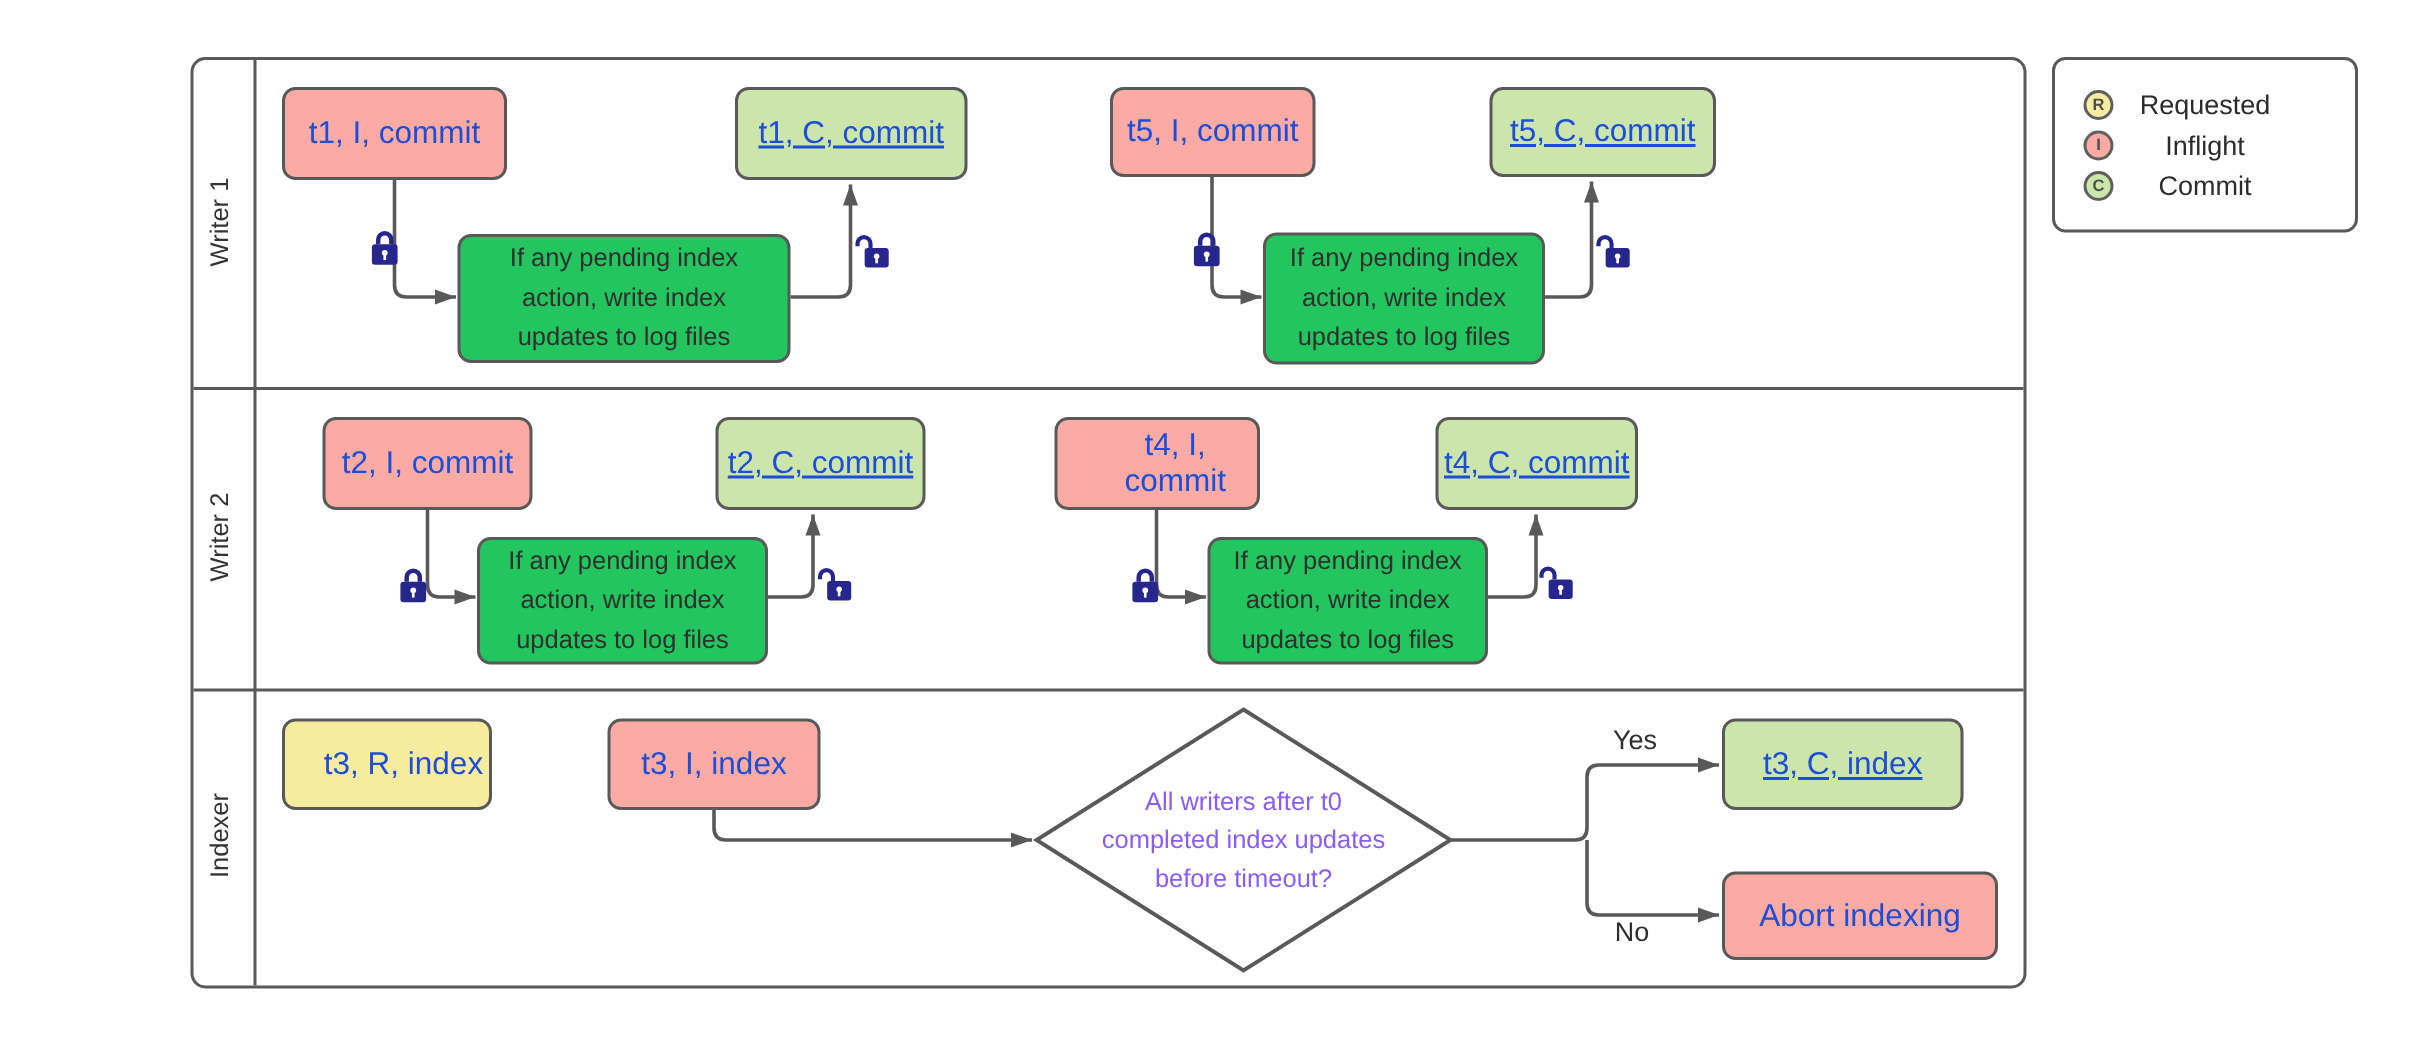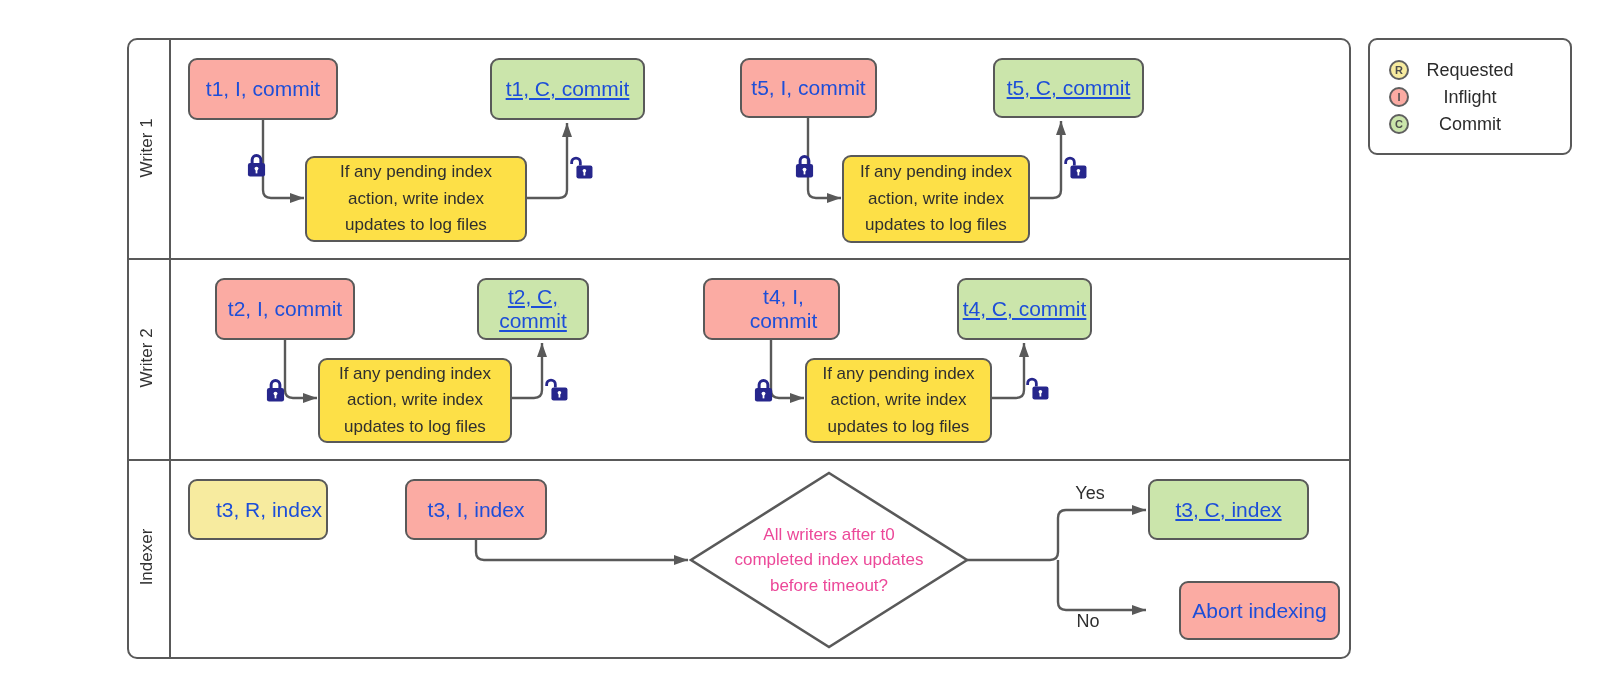--- a/index.html
+++ b/index.html
@@ -19,28 +19,28 @@
               transform:rotate(-90deg);}
 
   
   .node{position:absolute;display:flex;align-items:center;justify-content:center;
         border:2.5px solid var(--node_border,#595959);border-radius:9px;
         font-size:21px;color:#1d4ed8;text-align:center;box-sizing:border-box;}
   .pink{background:var(--inflight_fill,#fbaba3);}
   .green{background:var(--commit_fill,#cbe5ab);text-decoration:underline;}
   .yellow{background:var(--requested_fill,#f7eb9f);}
   .note{position:absolute;display:flex;align-items:center;justify-content:center;
-        background:#fde047;border:2.2px solid var(--node_border,#595959);border-radius:9px;
+        background:#22c55e;border:2.2px solid var(--node_border,#595959);border-radius:9px;
         font-size:17px;line-height:1.55;color:#2f2f2f;text-align:center;
         white-space:pre-line;box-sizing:border-box;}
 
   
   .diamond-label{position:absolute;left:704px;top:515px;width:250px;height:90px;
         display:flex;align-items:center;justify-content:center;text-align:center;
-        font-size:17px;line-height:1.5;color:#ec4899;white-space:pre-line;}
+        font-size:17px;line-height:1.5;color:#8b5cf6;white-space:pre-line;}
   .edge-label{position:absolute;font-size:18px;color:#2f2f2f;text-align:center;width:56px;}
 
   
   svg.wires{position:absolute;left:0;top:0;width:1609px;height:700px;pointer-events:none;}
   .wire{fill:none;stroke:var(--line,#595959);stroke-width:2.4;}
   .diamond{fill:#ffffff;stroke:var(--line,#595959);stroke-width:2.6;}
 
   
   .lock{position:absolute;}
 
@@ -98,36 +98,36 @@
   <div class="node pink" style="left:740px;top:58px;width:137px;height:60px;">t5, I, commit</div>
   <div class="note" style="left:842px;top:155px;width:188px;height:88px;">If any pending index
 action, write index
 updates to log files</div>
   <div class="node green" style="left:993px;top:58px;width:151px;height:60px;">t5, C, commit</div>
 
   <div class="node pink" style="left:215px;top:278px;width:140px;height:62px;">t2, I, commit</div>
   <div class="note" style="left:318px;top:358px;width:194px;height:85px;">If any pending index
 action, write index
 updates to log files</div>
-  <div class="node green" style="left:477px;top:278px;width:112px;height:62px;">t2, C, commit</div>
+  <div class="node green" style="left:477px;top:278px;width:140px;height:62px;">t2, C, commit</div>
   <div class="node pink" style="left:703px;top:278px;width:137px;height:62px;padding-left:24px;">t4, I, commit</div>
   <div class="note" style="left:805px;top:358px;width:187px;height:85px;">If any pending index
 action, write index
 updates to log files</div>
   <div class="node green" style="left:957px;top:278px;width:135px;height:62px;">t4, C, commit</div>
 
   <div class="node yellow" style="left:188px;top:479px;width:140px;height:61px;padding-left:22px;">t3, R, index</div>
   <div class="node pink" style="left:405px;top:479px;width:142px;height:61px;">t3, I, index</div>
   <div class="diamond-label">All writers after t0
 completed index updates
 before timeout?</div>
   <div class="edge-label" style="left:1062px;top:483px;">Yes</div>
   <div class="edge-label" style="left:1060px;top:611px;">No</div>
   <div class="node green" style="left:1148px;top:479px;width:161px;height:61px;">t3, C, index</div>
-  <div class="node pink" style="left:1148px;top:581px;width:161px;height:59px;margin-left:31px;">Abort indexing</div>
+  <div class="node pink" style="left:1148px;top:581px;width:184px;height:59px;">Abort indexing</div>
 
   <div class="lock" style="left:246px;top:152px;">
     <svg width="21" height="27" viewBox="0 0 24 30">
         <path d="M17,12 V8.5 A5,5 0 0 0 7,8.5 V12" fill="none" stroke="#26268c" stroke-width="3.4"></path>
         <rect x="2.2" y="12" width="19.6" height="15.5" rx="2.5" fill="#26268c"></rect>
         <circle cx="12" cy="18.5" r="2.2" fill="#fff"></circle>
         <rect x="11" y="19.5" width="2" height="4.5" fill="#fff"></rect>
       </svg>
   </div>
   <div class="lock" style="left:794px;top:153px;">

